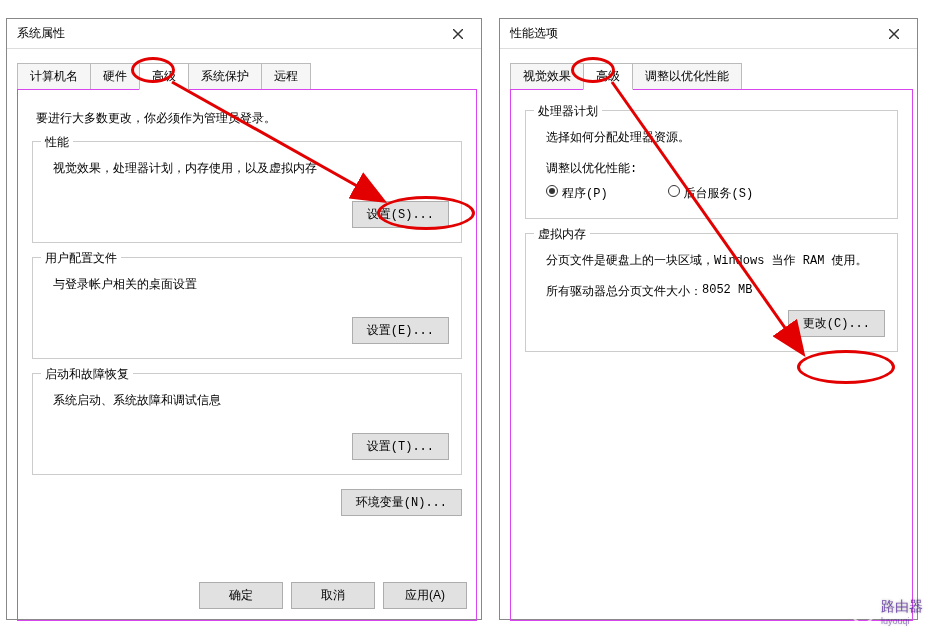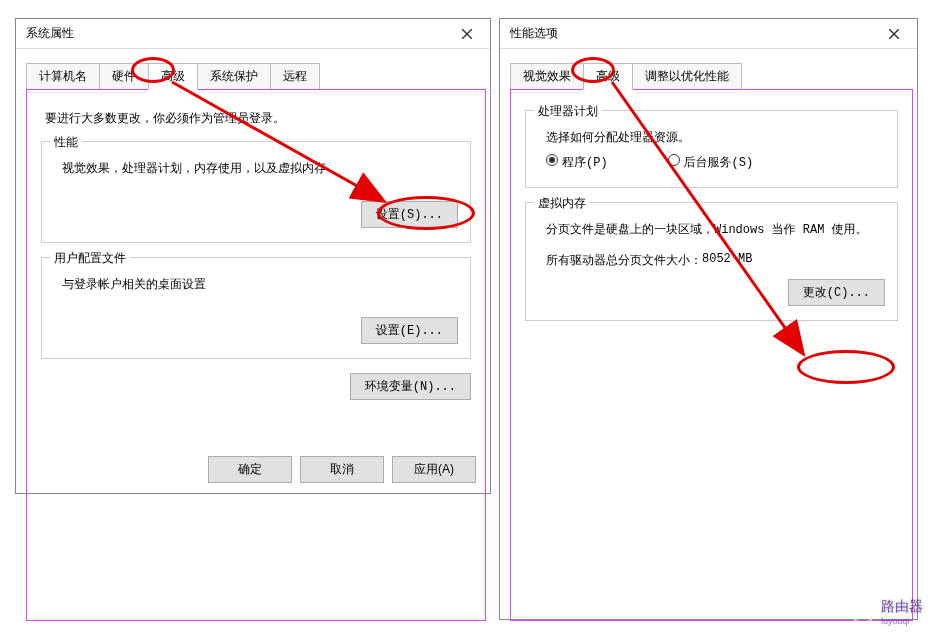--- a/index.html
+++ b/index.html
@@ -11,21 +11,21 @@
     width: 933px;
     height: 632px;
     position: relative;
     overflow: hidden;
   }
   .dialog {
     position: absolute;
     border: 1px solid #888;
     background: #fff;
   }
-  .dialog-left { left: 15px; top: 18px; width: 476px; height: 476px; }
+  .dialog-left { left: 6px; top: 18px; width: 476px; height: 602px; }
   .dialog-right { left: 499px; top: 18px; width: 419px; height: 602px; }
 
   .titlebar {
     display: flex;
     align-items: center;
     justify-content: space-between;
     height: 30px;
     padding: 0 8px 0 10px;
     border-bottom: 1px solid #ddd;
   }
@@ -189,20 +189,27 @@
     </div>
 
     <div class="groupbox">
       <div class="groupbox-title">用户配置文件</div>
       <div class="desc">与登录帐户相关的桌面设置</div>
       <div class="btn-row" style="margin-top:24px;">
         <button class="btn">设置(E)...</button>
       </div>
     </div>
 
+    <div class="groupbox">
+      <div class="groupbox-title">启动和故障恢复</div>
+      <div class="desc">系统启动、系统故障和调试信息</div>
+      <div class="btn-row" style="margin-top:24px;">
+        <button class="btn">设置(T)...</button>
+      </div>
+    </div>
 
     <div class="btn-row" style="margin-top:14px;">
       <button class="btn">环境变量(N)...</button>
     </div>
   </div>
 
   <div class="bottom-buttons">
     <button class="btn">确定</button>
     <button class="btn">取消</button>
     <button class="btn">应用(A)</button>
@@ -224,20 +231,21 @@
     <div class="tab">视觉效果</div>
     <div class="tab active">高级</div>
     <div class="tab">调整以优化性能</div>
   </div>
 
   <div class="tab-content" style="height:532px;">
 
     <div class="groupbox" style="margin-top:6px;">
       <div class="groupbox-title">处理器计划</div>
       <div class="desc">选择如何分配处理器资源。</div>
+      <div class="desc" style="margin-top:14px;">调整以优化性能:</div>
       <div class="radio-row">
         <label class="radio">
           <span class="radio-dot checked"></span>
           <span>程序(P)</span>
         </label>
         <label class="radio">
           <span class="radio-dot"></span>
           <span>后台服务(S)</span>
         </label>
       </div>

